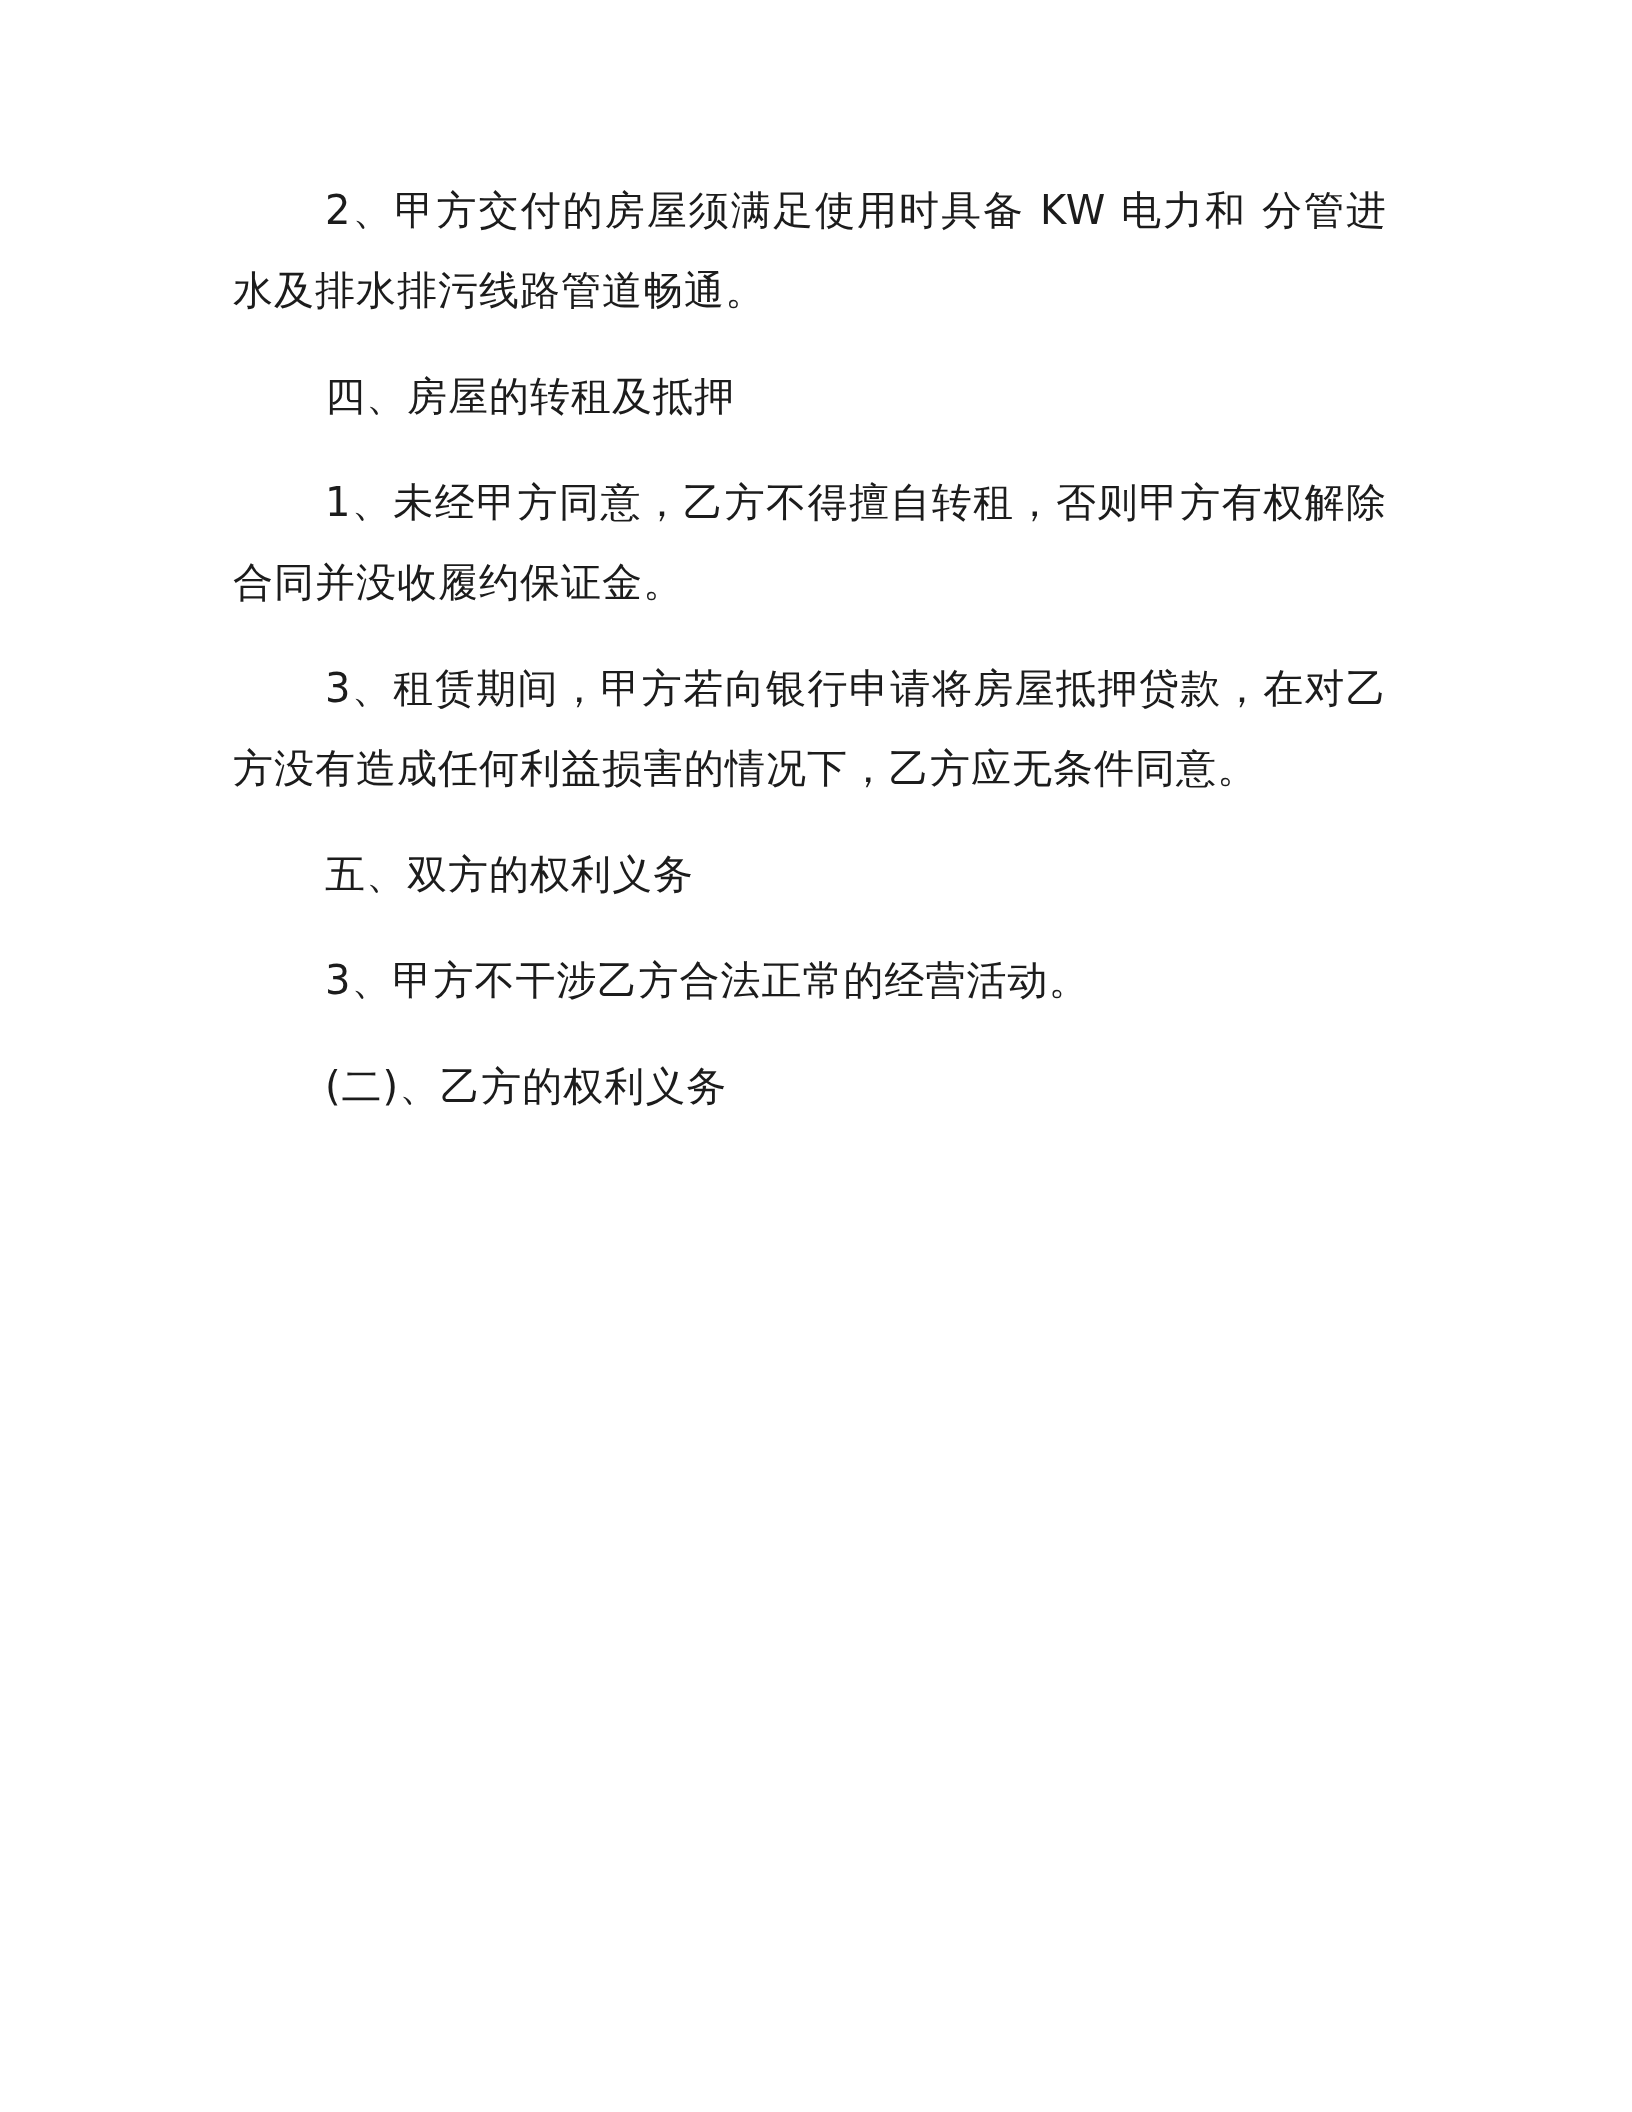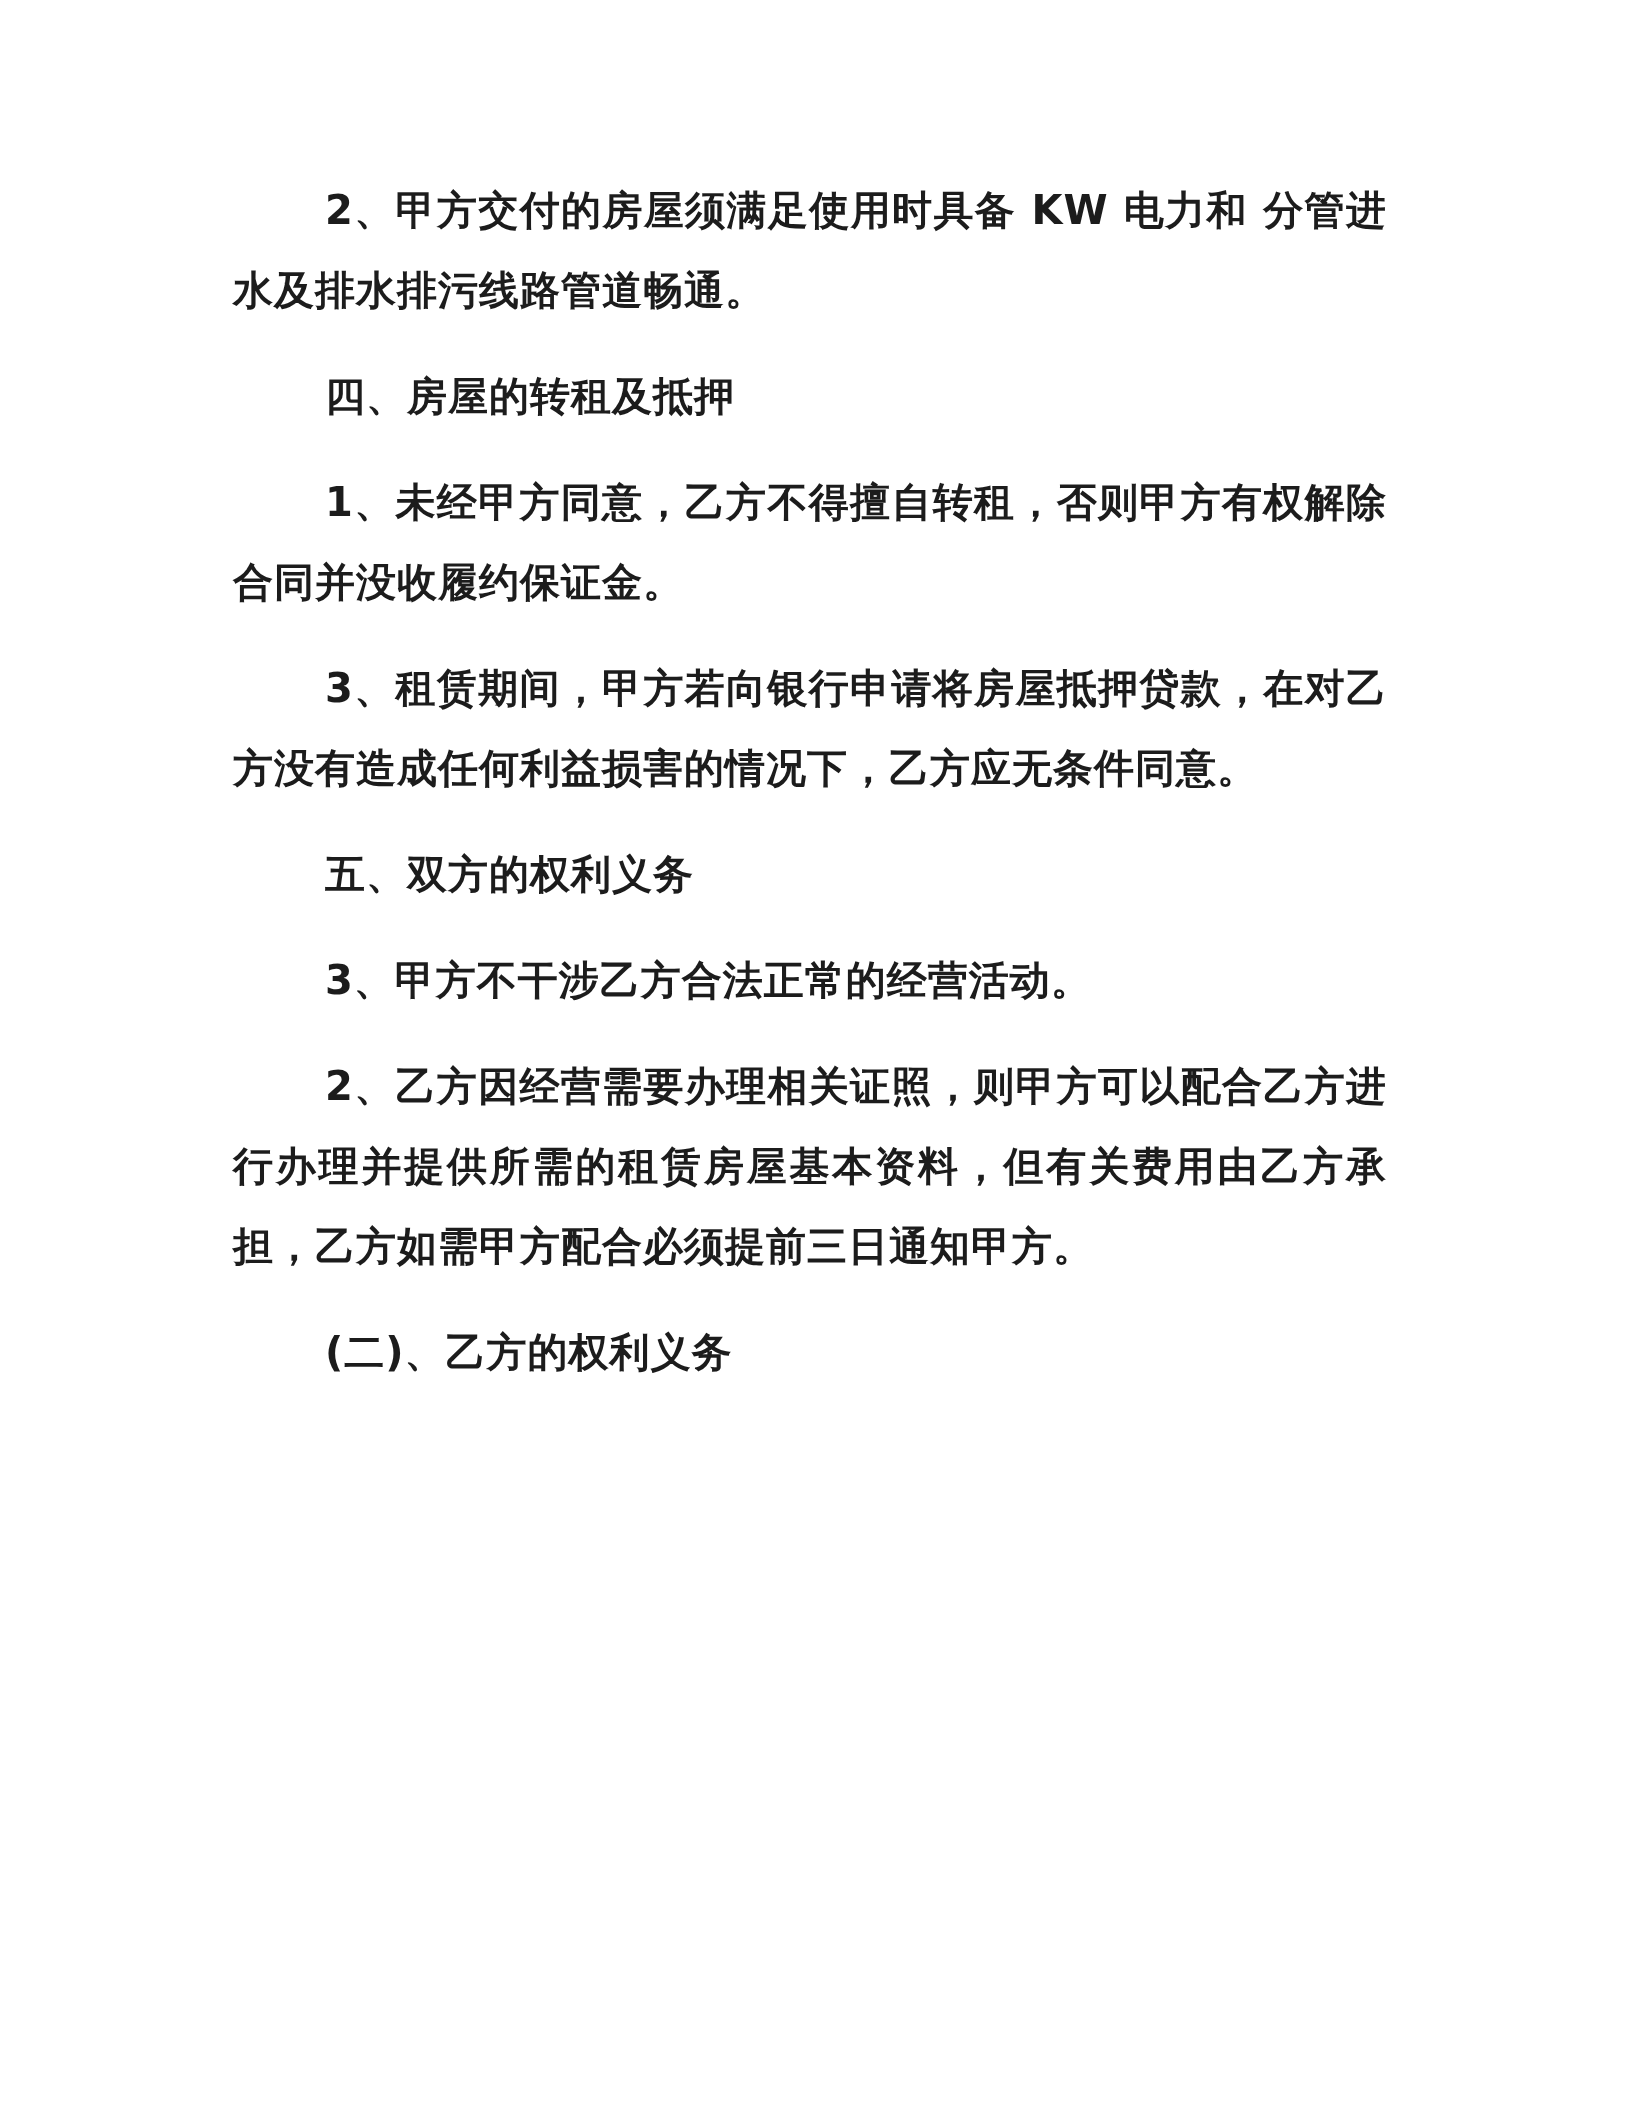--- a/index.html
+++ b/index.html
@@ -15,21 +15,21 @@
     background: #ffffff;
     box-sizing: border-box;
     padding: 170px 245px 120px 233px;
     font-family: "DejaVu Sans", "Liberation Sans", sans-serif;
     color: #1c1c1c;
   }
   .doc-body p {
     margin: 0 0 26px 0;
     font-size: 40px;
     line-height: 80px;
-    font-weight: 700;
+    font-weight: 400;
     letter-spacing: 1px;
     text-align: justify;
     text-justify: inter-ideograph;
     word-break: break-all;
     text-indent: 2.3em;
   }
   .doc-body p:last-child {
     margin-bottom: 0;
   }
 </style>
@@ -37,16 +37,15 @@
 <body>
 
 <div class="page">
   <div class="doc-body">
     <p>2、甲方交付的房屋须满足使用时具备 KW 电力和 分管进水及排水排污线路管道畅通。</p>
     <p>四、房屋的转租及抵押</p>
     <p>1、未经甲方同意，乙方不得擅自转租，否则甲方有权解除合同并没收履约保证金。</p>
     <p>3、租赁期间，甲方若向银行申请将房屋抵押贷款，在对乙方没有造成任何利益损害的情况下，乙方应无条件同意。</p>
     <p>五、双方的权利义务</p>
     <p>3、甲方不干涉乙方合法正常的经营活动。</p>
-    <p>2、乙方因经营需要办理相关证照，则甲方可以配合乙方进行办理并提供所需的租赁房屋基本资料，但有关费用由乙方承担，乙方如需甲方配合必须提前三日通知甲方。</p>
     <p>(二)、乙方的权利义务</p>
   </div>
 </div>
 
 </body></html>

